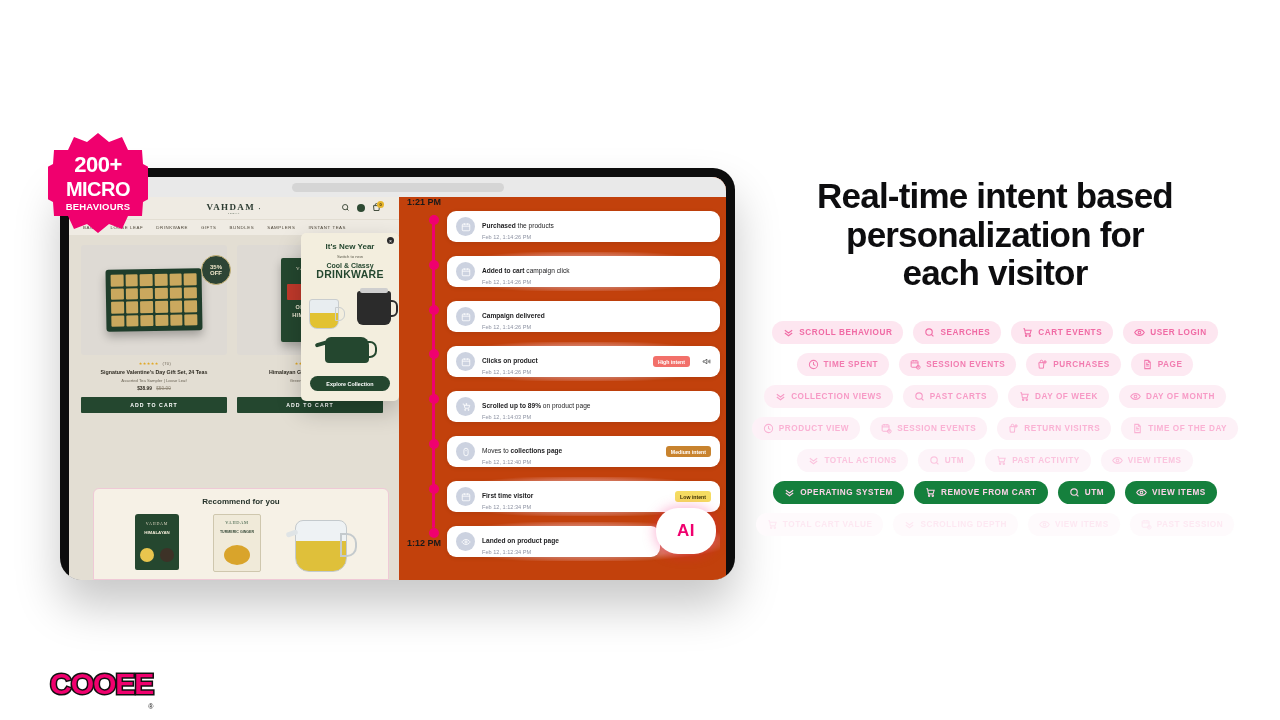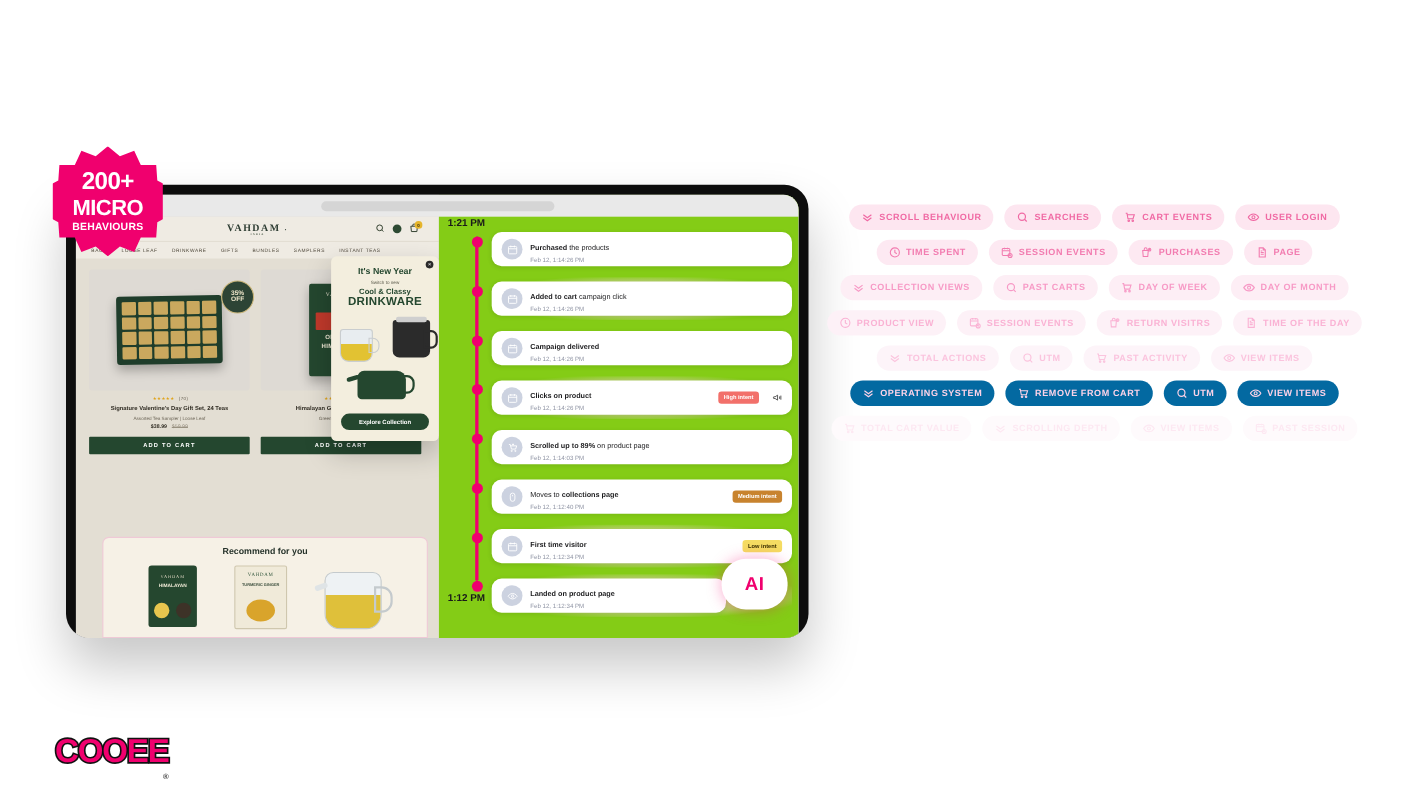--- a/index.html
+++ b/index.html
@@ -149,21 +149,21 @@
   .rec-carton .rc-b{position:absolute;top:5px;left:0;right:0;text-align:center;color:#2c5238;font-size:4.4px;letter-spacing:.7px;font-family:"Liberation Serif",serif;}
   .rec-carton .rc-t{position:absolute;top:15px;left:0;right:0;text-align:center;color:#3a4d3c;font-size:3.6px;font-weight:700;}
   .rec-carton .rc-circ{position:absolute;bottom:6px;left:50%;transform:translateX(-50%);width:26px;height:20px;border-radius:50%;background:#d9a42b;}
   .rec-teapot { width:52px;height:52px;background:linear-gradient(#eef2f4 40%,#dfc03a 40%);border:1.5px solid #c4cacd;border-radius:8px 8px 14px 14px;position:relative;align-self:flex-end;}
   .rec-teapot:after{content:"";position:absolute;right:-11px;top:12px;width:13px;height:20px;border:2px solid #c4cacd;border-radius:0 10px 10px 0;}
   .rec-teapot:before{content:"";position:absolute;left:-10px;top:10px;width:12px;height:5px;background:#dfe4e6;border-radius:3px;transform:rotate(-20deg);}
 
   
   #timeline-panel {
     flex: 1; height: 100%;
-    background: #84cc16; padding-top: 20px;
+    background: #c2410c; padding-top: 20px;
     position: relative; overflow: hidden;
   }
   #rail { position:absolute; left: 33px; top: 38px; bottom: 52px; width: 3px; background:#f0006e; border-radius:2px;}
   .rail-dot { position:absolute; left:-3.5px; width:10px;height:10px;border-radius:50%;background:#f0006e;}
   #time-top { position:absolute; left: 8px; top: 20px; font-size:9px; font-weight:700; color:#1a1a1a;}
   #time-bot { position:absolute; left: 8px; bottom: 32px; font-size:9px; font-weight:700; color:#1a1a1a;}
 
   #events { position:absolute; left: 48px; right: 6px; top: 30px; display:flex; flex-direction:column; gap:6px;}
   .ev-wrap { position: relative; padding: 4px 0; }
   .ev-wrap.glow { background: radial-gradient(ellipse at center, rgba(255,200,222,.85) 0%, rgba(255,214,231,.35) 60%, rgba(255,255,255,0) 78%); border-radius: 12px;}
@@ -233,21 +233,21 @@
     height:23px; padding:0 11px; border-radius:12px;
     background:#fde6f0; color:#f06aa4;
     font-size:8.2px; font-weight:700; letter-spacing:.55px; white-space:nowrap;
   }
   .chip .ci { width:11px;height:11px;flex:0 0 auto;}
   .chip .ci svg{width:100%;height:100%;display:block;}
   .chip-row.r2 .chip { background:#fde9f2; color:#f27cb0; }
   .chip-row.r3 .chip { background:#fdeef5; color:#f79ac6; }
   .chip-row.r4 .chip { background:#fdf1f7; color:#fab2d4; }
   .chip-row.r5 .chip { background:#fdf4f9; color:#fbc4de; }
-  .chip-row.r6 .chip { background:#0369a1; color:#fcd3e8;text-align:center; }
+  .chip-row.r6 .chip { background:#15803d; color:#fcd3e8;text-align:center; }
   .chip-row.r7 .chip { background:#fefafc; color:#fde8f2; }
 </style>
 </head>
 <body>
 
 <div id="badge">
   <div class="b1">200+</div>
   <div class="b2">MICRO</div>
   <div class="b3">BEHAVIOURS</div>
 </div>
@@ -572,20 +572,25 @@
     </div>
   </div>
 </div>
 
 <div id="logo">
   <span class="word">COOEE</span>
   <span class="reg">®</span>
 </div>
 
 <div id="right">
+  <h1 id="headline">
+    <span>Real-time intent based</span><br>
+    <span>personalization for</span><br>
+    <span>each visitor</span>
+  </h1>
   <div id="chips">
       <div class="chip-row r1">
         <div class="chip">
           <span class="ci">
             <svg viewBox="0 0 24 24" fill="none" stroke="currentColor" stroke-width="2.4">
               <path d="M4 7l8 6 8-6"></path>
               <path d="M4 13l8 6 8-6"></path>
             </svg>
           </span>
           <span>SCROLL BEHAVIOUR</span>

